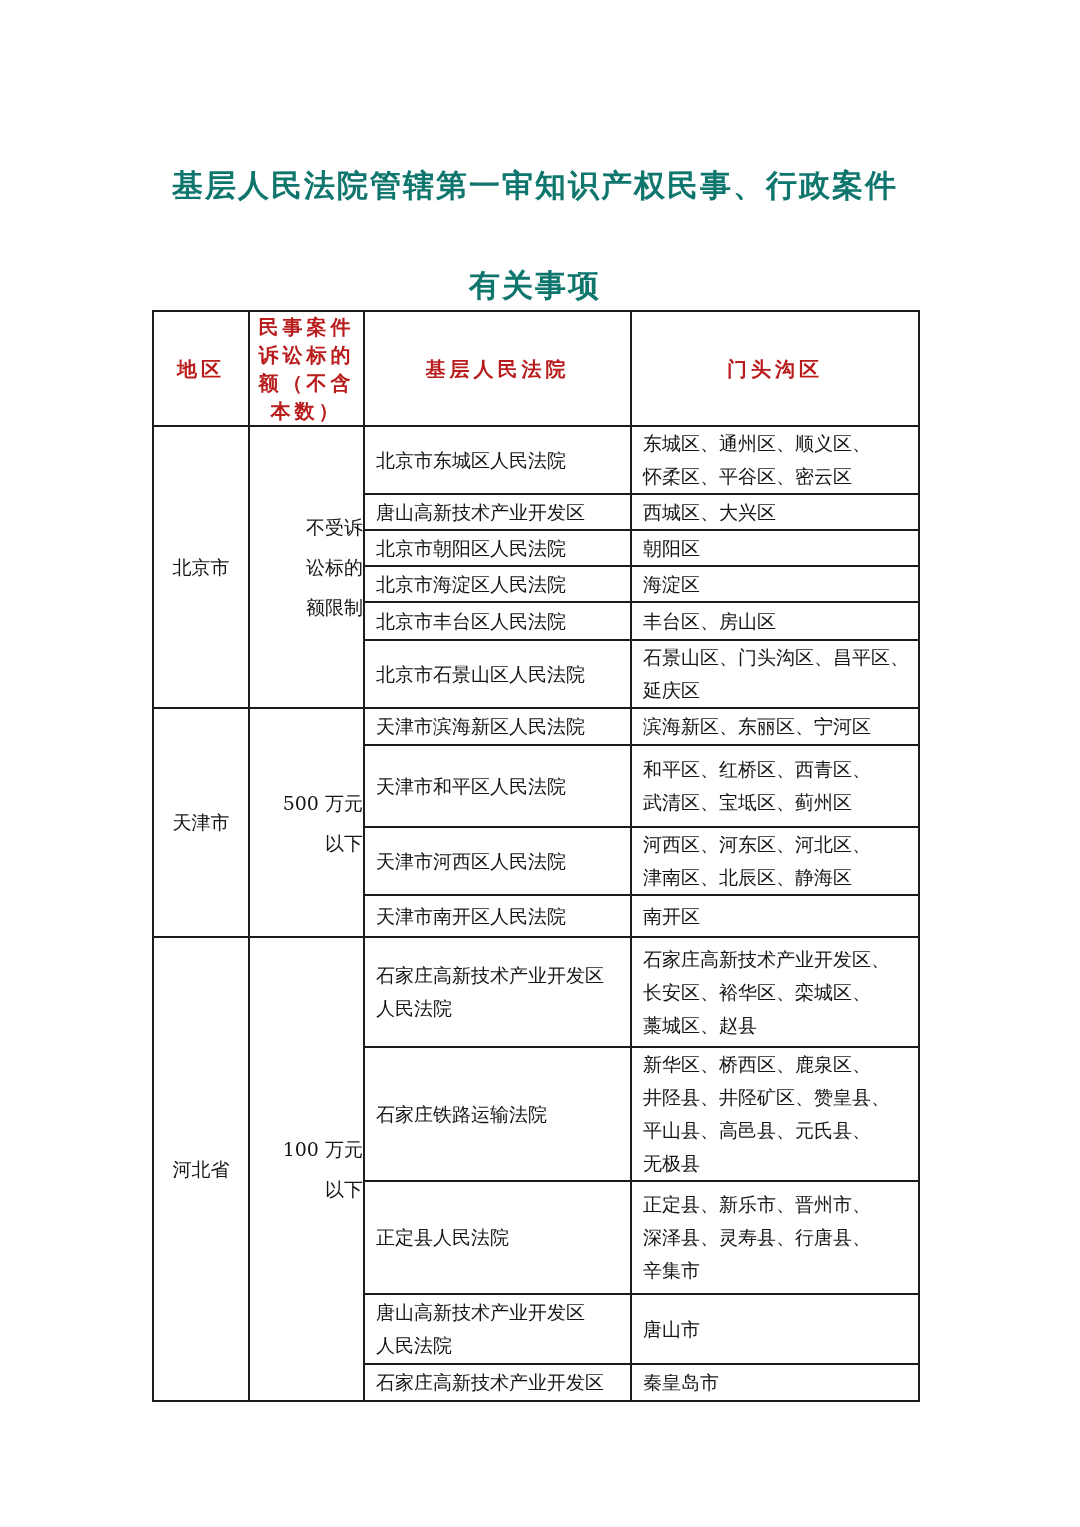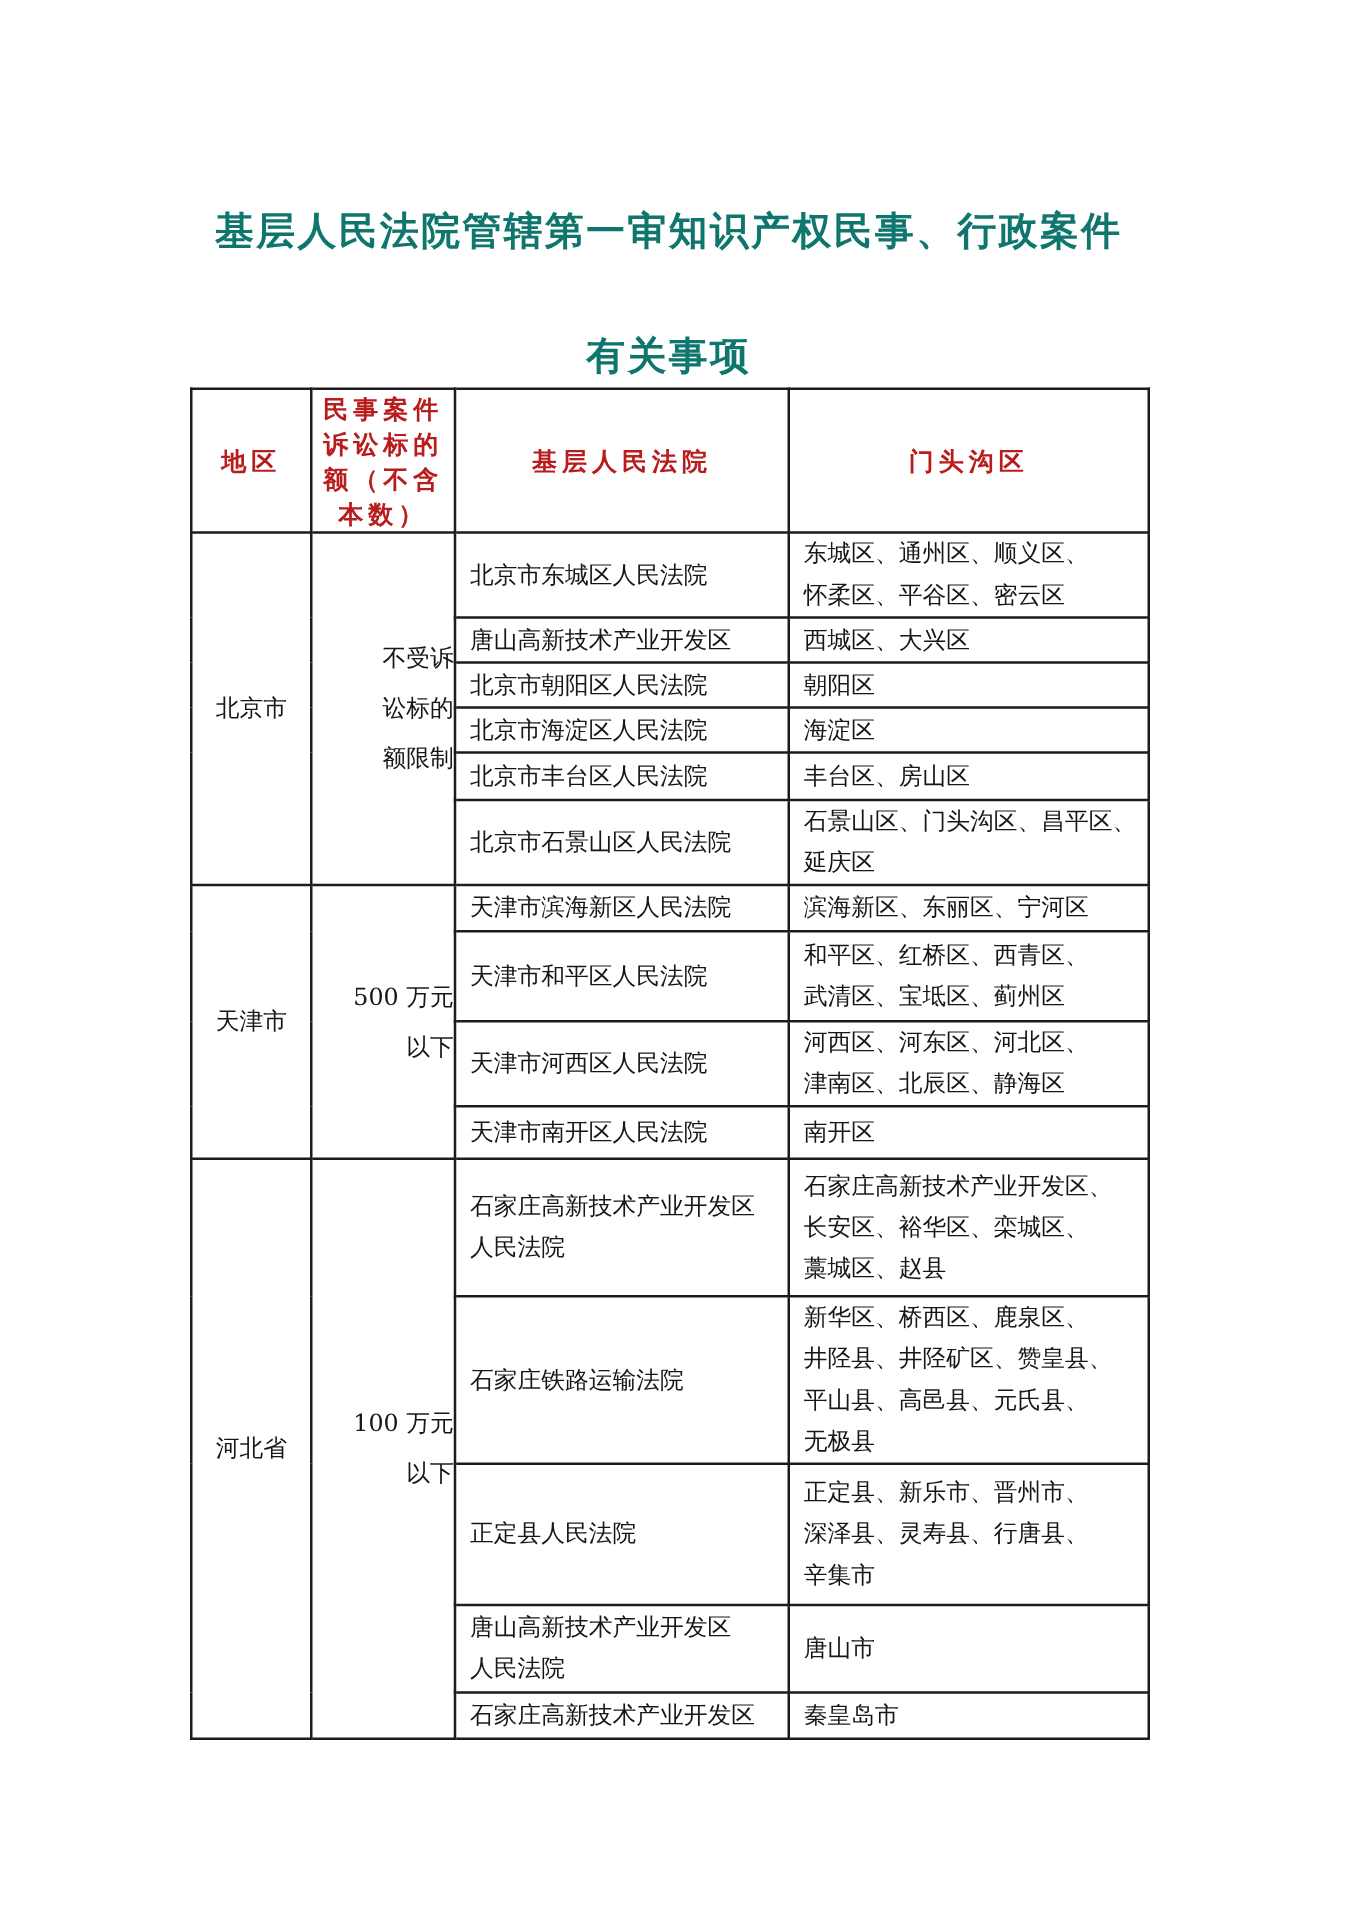--- a/index.html
+++ b/index.html
@@ -138,21 +138,21 @@
 延庆区</td>
     </tr>
 
     <tr style="height:37px">
       <td rowspan="4" class="region-cell">天津市</td>
       <td rowspan="4" class="amount-cell">500 万元
 以下</td>
       <td class="court-cell">天津市滨海新区人民法院</td>
       <td class="jur-cell">滨海新区、东丽区、宁河区</td>
     </tr>
-    <tr style="height:72px">
+    <tr style="height:82px">
       <td class="court-cell">天津市和平区人民法院</td>
       <td class="jur-cell lh37">和平区、红桥区、西青区、
 武清区、宝坻区、蓟州区</td>
     </tr>
     <tr style="height:65px">
       <td class="court-cell">天津市河西区人民法院</td>
       <td class="jur-cell lh37">河西区、河东区、河北区、
 津南区、北辰区、静海区</td>
     </tr>
     <tr style="height:42px">

